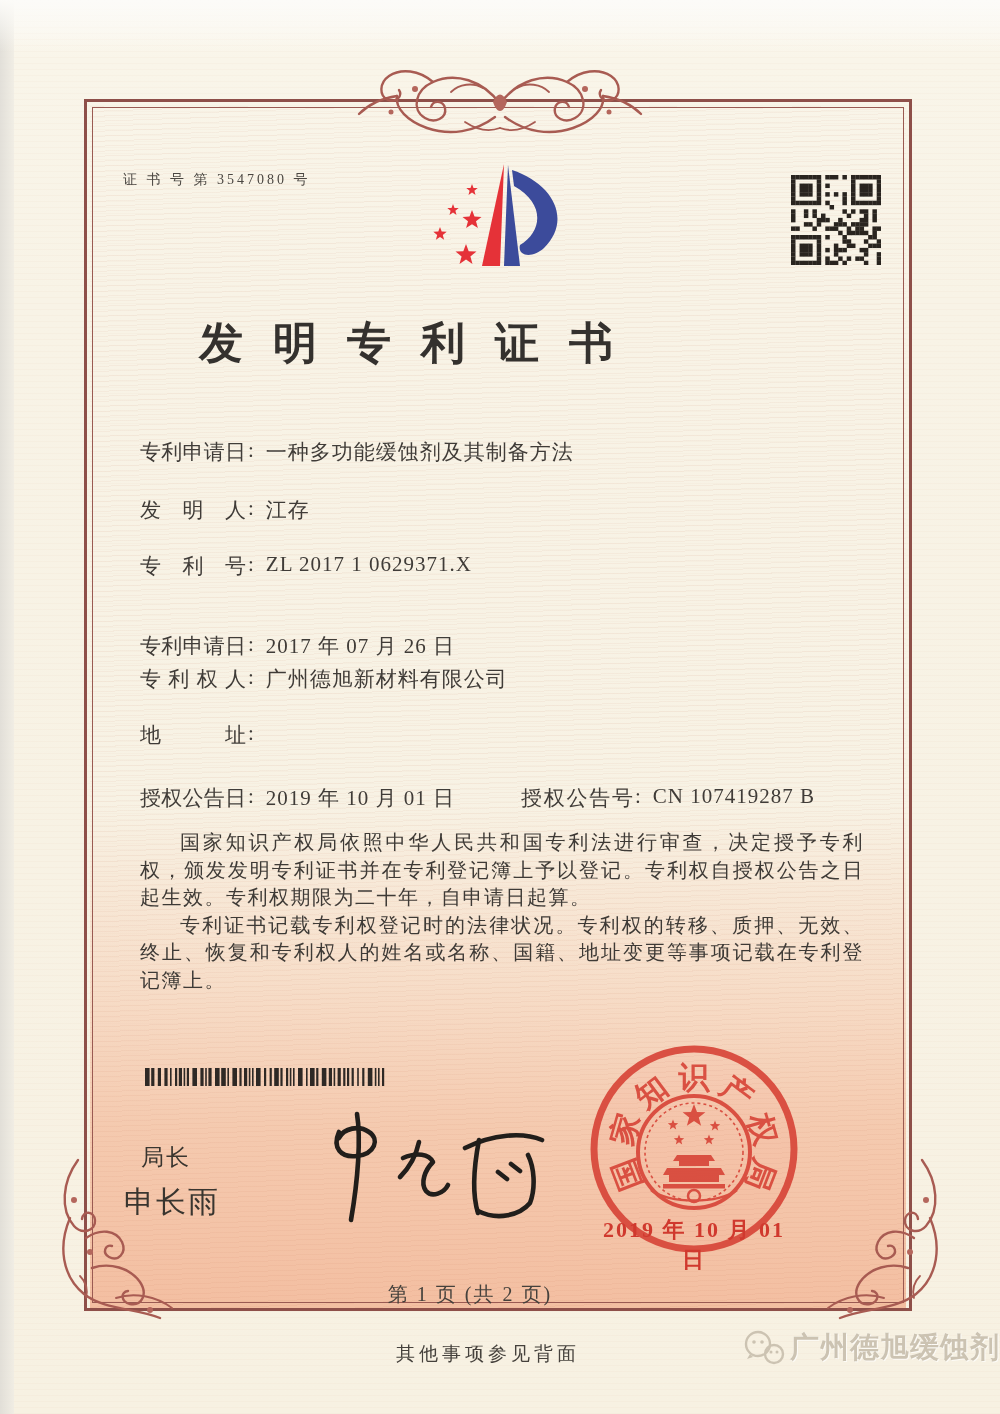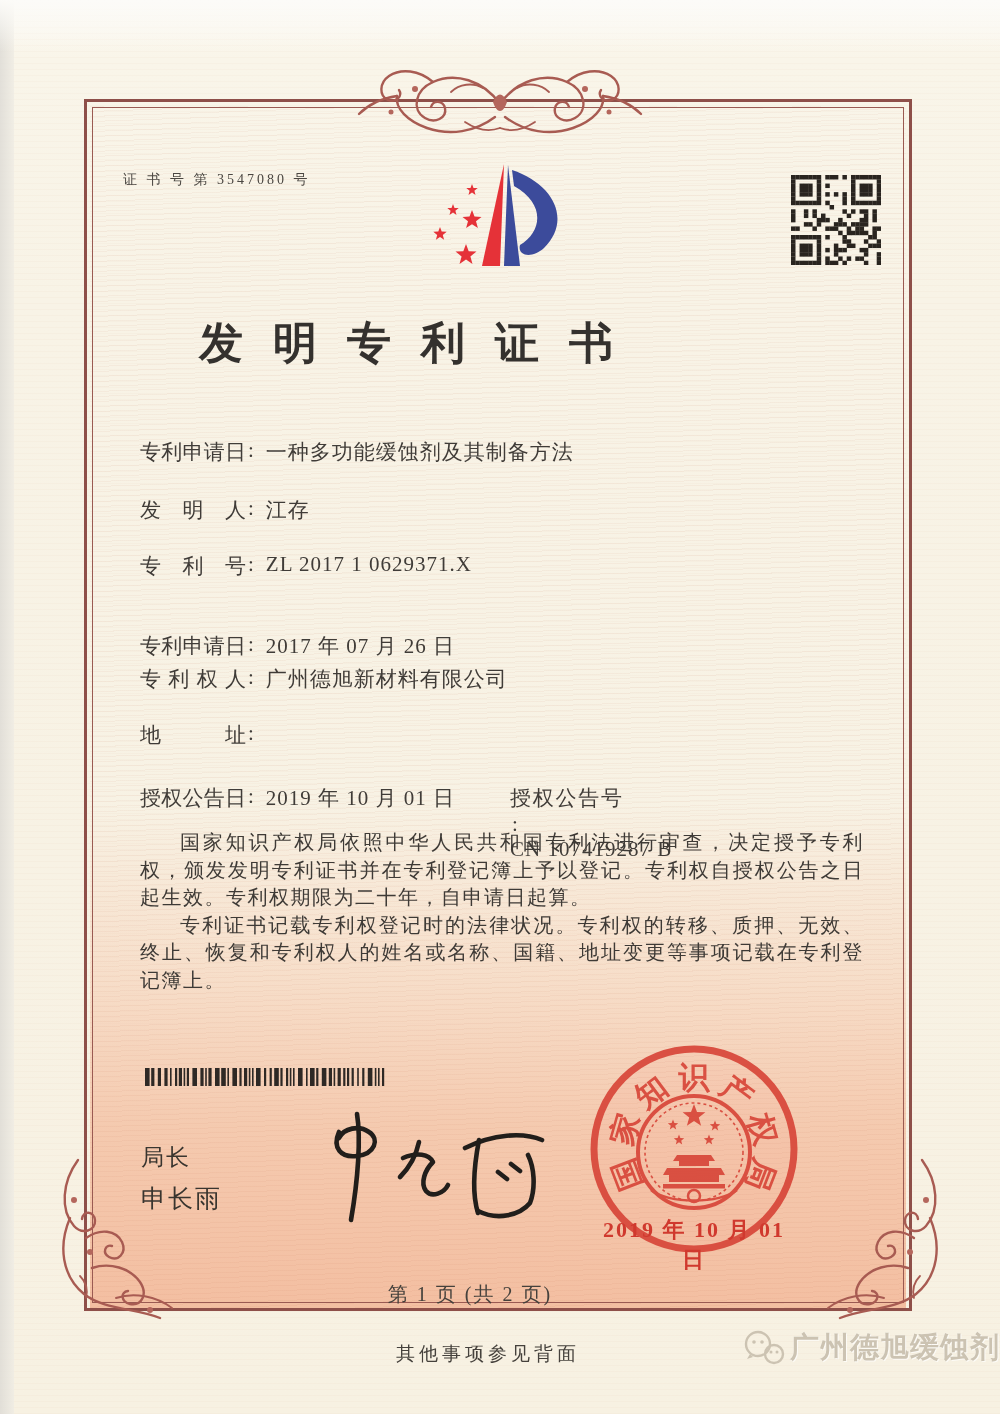--- a/index.html
+++ b/index.html
@@ -32,33 +32,33 @@
          color:#34312e;letter-spacing:30px;padding-left:22px;box-sizing:border-box;}
 
   
   .row{position:absolute;left:140px;font-size:21px;color:#403c38;display:flex;align-items:flex-start;}
   .lbl{display:inline-block;width:106px;text-align:justify;text-align-last:justify;flex:none;}
   .colon{flex:none;margin:0 12px 0 2px;}
   .val{letter-spacing:1px;}
   #r1{top:438px;} #r2{top:496px;} #r3{top:552px;} #r4{top:632px;} #r5{top:665px;}
   #r6{top:721px;} #r6 .val{width:566px;line-height:34px;}
   #r7{top:784px;width:760px;}
-  #grant-no-group{position:absolute;left:370px;top:0;display:flex;flex-direction:column;}
+  #grant-no-group{position:absolute;left:381px;top:0;display:flex;}
   #grant-no-group .lbl{width:112px;}
 
   
   #body-text{left:140px;top:829px;width:724px;font-size:20px;line-height:27.5px;
              color:#3e3a36;letter-spacing:1.5px;text-align:justify;}
   #body-text p{margin:0;text-indent:2em;}
 
   
   #barcode{left:145px;top:1068px;width:242px;height:18px;}
   #director-title{left:141px;top:1142px;font-size:23px;color:#39352f;
       font-family:"Liberation Sans","DejaVu Sans",sans-serif;letter-spacing:2px;}
-  #director-name{left:141px;top:1182px;font-size:25px;color:#39352f;
+  #director-name{left:124px;top:1182px;font-size:30px;color:#39352f;
       font-family:Liberation Sans, sans-serif;letter-spacing:2px;}
   #signature{left:295px;top:1108px;width:265px;height:118px;}
   #seal{left:589px;top:1044px;width:210px;height:210px;opacity:.93;}
   #seal-date{left:589px;top:1215px;width:210px;text-align:center;color:#d0392e;
              font-size:22px;letter-spacing:2px;font-weight:600;}
   #page-info{left:0;top:1281px;width:940px;text-align:center;font-size:20px;color:#45413c;letter-spacing:2px;}
   #back-note{left:396px;top:1341px;font-size:19px;color:#45413c;letter-spacing:4px;}
 
   
   #watermark{left:742px;top:1328px;display:flex;align-items:center;color:#ccc3b2;}

